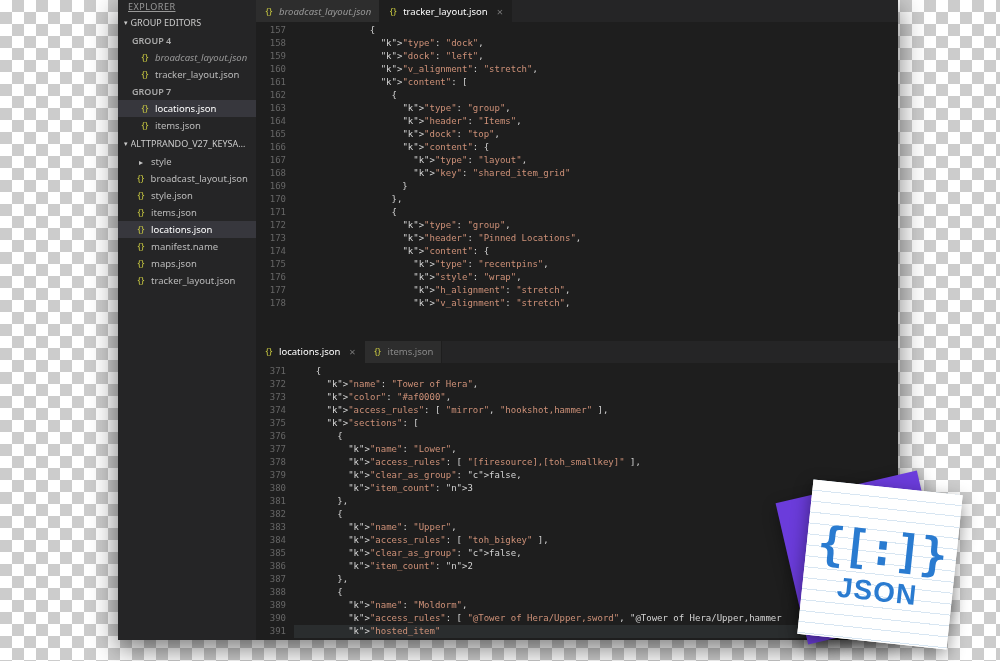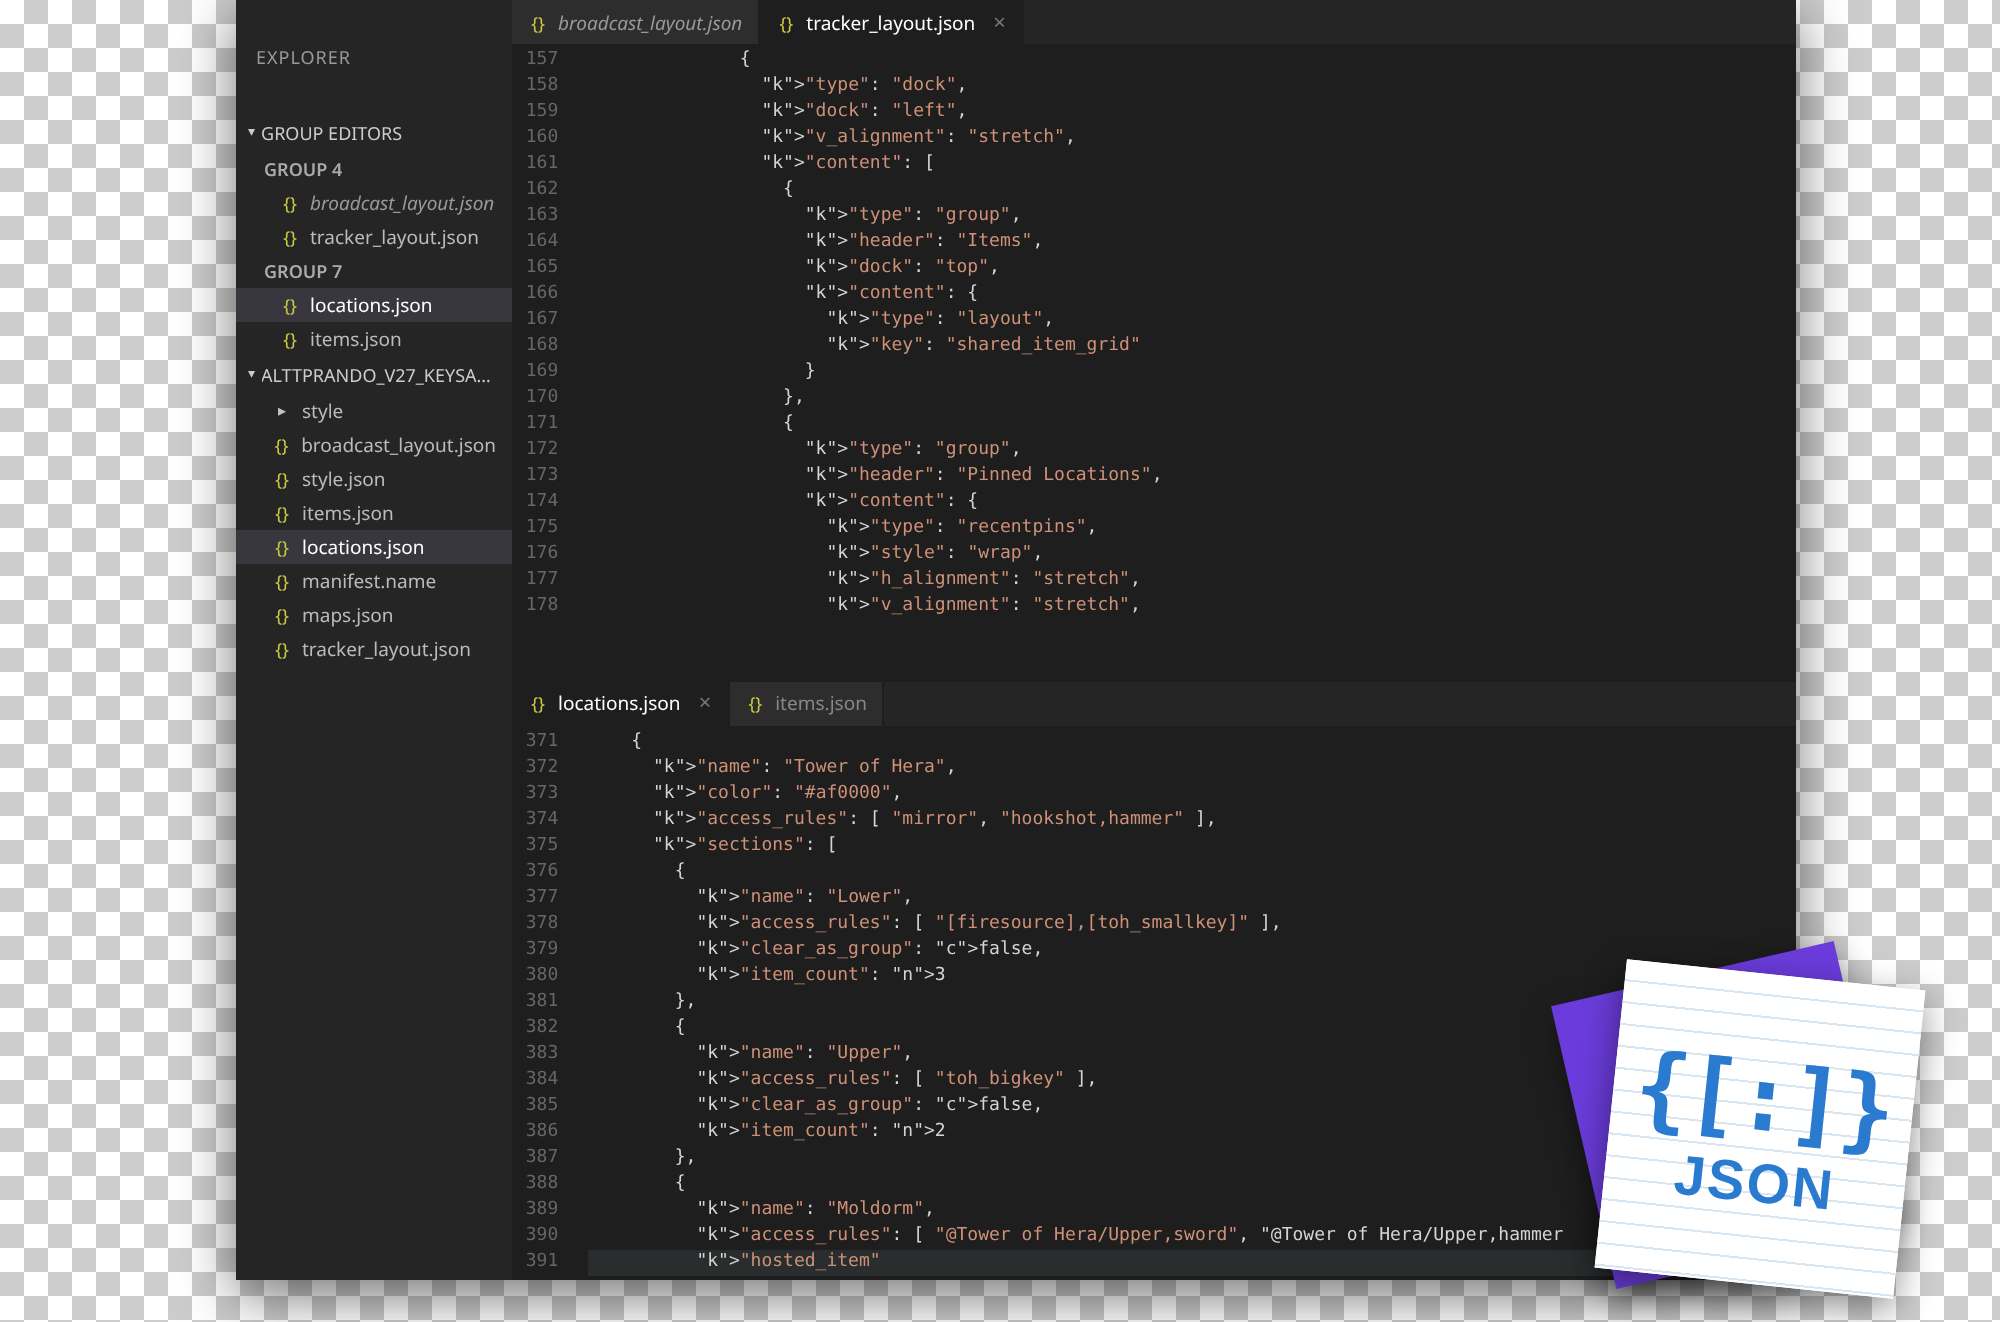--- a/index.html
+++ b/index.html
@@ -37,24 +37,25 @@
   }
   .sidebar {
     width: 138px;
     background: #252526;
     display: flex;
     flex-direction: column;
     font-size: 9.5px;
     color: #bbb;
   }
   .explorer-title {
-    padding: 22px 10px;
+    padding: 0 10px;
     font-size: 9px;
     letter-spacing: .5px;
     color: #999;
+    text-decoration: underline;
   }
   .section-hdr {
     padding: 3px 6px;
     font-size: 9px;
     color: #ccc;
     display: flex;
     align-items: center;
     gap: 3px;
   }
   .section-hdr .tri { font-size: 7px; color: #ccc; }
@@ -104,21 +105,21 @@
   .tab.active { background: #1E1E1E; color: #fff; }
   .tab .close { font-size: 11px; color: #777; margin-left: 4px; }
   .code-area {
     flex: 1;
     display: flex;
     overflow: hidden;
     background: #1E1E1E;
   }
   .gutter {
     width: 38px;
-    text-align: center;
+    text-align: right;
     padding: 2px 8px 2px 0;
     color: #666;
     font-family: Menlo, Consolas, monospace;
     font-size: 9px;
     line-height: 13px;
   }
   .code {
     flex: 1;
     font-family: Menlo, Consolas, monospace;
     font-size: 9px;

